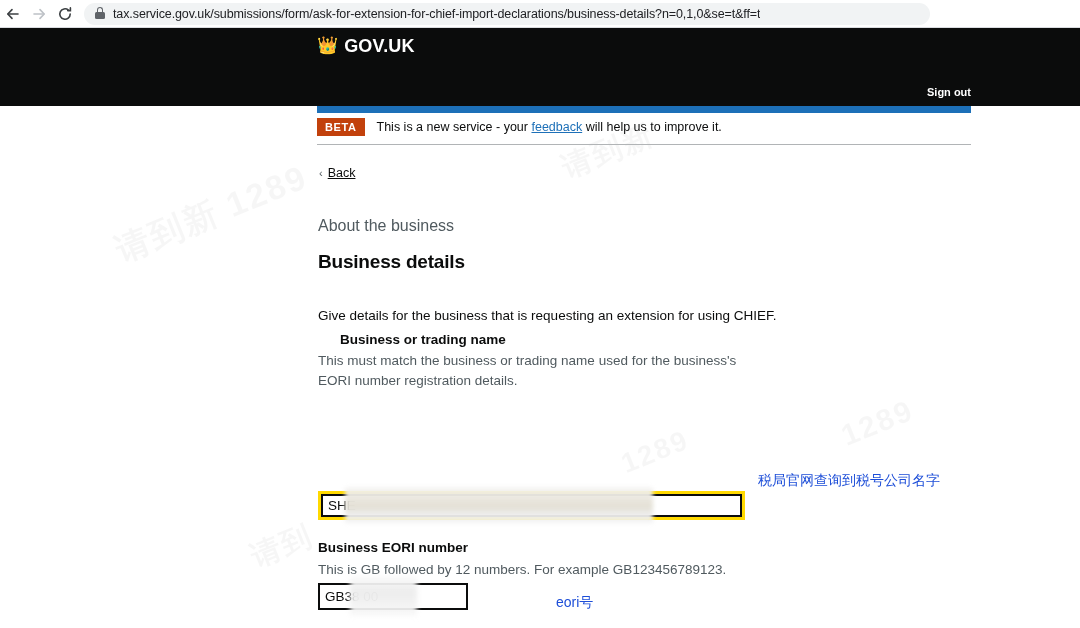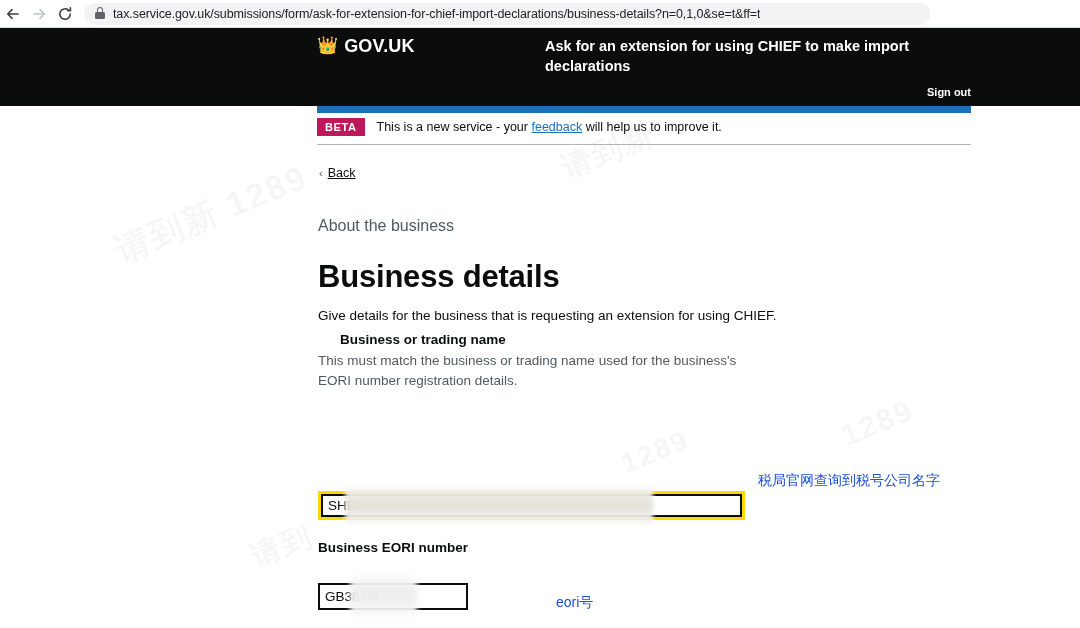--- a/index.html
+++ b/index.html
@@ -171,21 +171,21 @@
   }
 
   .phase-banner {
     position: absolute;
     left: 317px; top: 12px;
     width: 654px;
     display: flex;
     align-items: center;
   }
   .phase-tag {
-    background: #be185d;
+    background: #c2410c;
     color: #ffffff;
     font-size: 11px;
     font-weight: bold;
     letter-spacing: 0.6px;
     padding: 3px 8px 3px 8px;
     line-height: 1.1;
     margin-right: 12px;
   }
   .phase-text {
     font-size: 12.5px;
@@ -217,21 +217,21 @@
 
   .caption {
     position: absolute;
     left: 318px; top: 111px;
     font-size: 16px;
     color: #505a5f;
   }
   .page-heading {
     position: absolute;
     left: 318px; top: 132px;
-    font-size: 31px;
+    font-size: 19px;
     font-weight: bold;
     color: #0b0c0c;
     letter-spacing: -0.2px;
   }
 
   .intro {
     position: absolute;
     left: 318px; top: 186px;
     width: 470px;
     font-size: 13.5px;
@@ -363,21 +363,20 @@
     </div>
   </div>
   <div class="browser-divider"></div>
 
   <div class="govuk-header">
     <div class="header-inner">
       <div class="brand">
         <span class="crown">👑</span>
         <span class="brand-text">GOV.UK</span>
       </div>
-      <div class="service-name">Ask for an extension for using CHIEF to make import declarations</div>
       <a class="signout" href="#">Sign out</a>
     </div>
   </div>
 
   <div class="page">
 
     <div class="wm-bg" style="left:110px; top:85px;">请到新 1289</div>
     <div class="wm-bg" style="left:560px; top:25px; font-size:30px;">请到新</div>
     <div class="wm-bg" style="left:840px; top:300px; font-size:30px;">1289</div>
     <div class="wm-bg" style="left:250px; top:420px; font-size:30px;">请到</div>
@@ -405,20 +404,21 @@
     <div class="field-hint" style="left:318px; top:245px;">This must match the business or trading name used for the business's EORI number registration details.</div>
 
     <div class="input-focus-wrap">
       <div class="inner">
         <span class="val">SHE</span>
       </div>
     </div>
     <div class="redact r1"></div>
 
     <div class="field-label" style="left:318px; top:434px;">Business EORI number</div>
+    <div class="field-hint" style="left:318px; top:454px;">This is GB followed by 12 numbers. For example GB123456789123.</div>
 
     <div class="input-plain">
       <span class="val">GB38              00</span>
     </div>
     <div class="redact r2"></div>
 
     <div class="annot annot-1">税局官网查询到税号公司名字</div>
     <div class="annot annot-2">eori号</div>
 
   </div>

